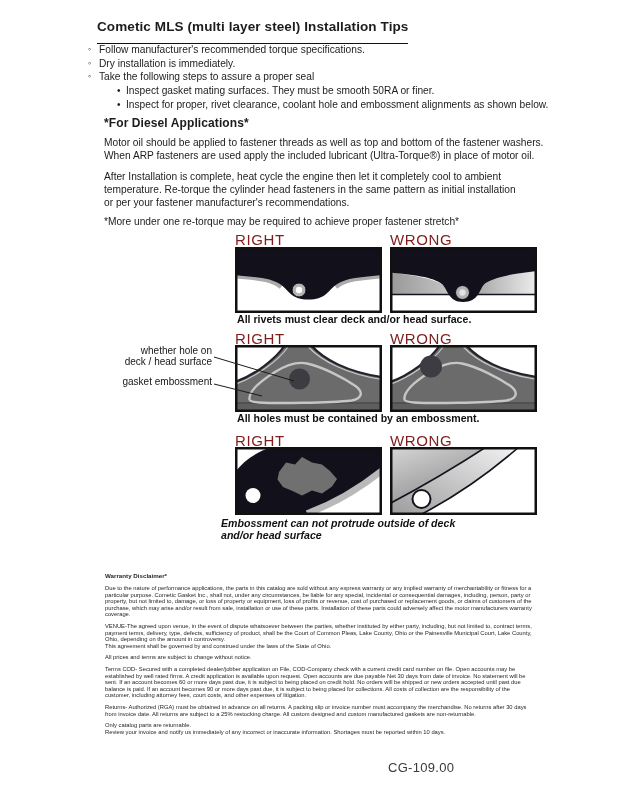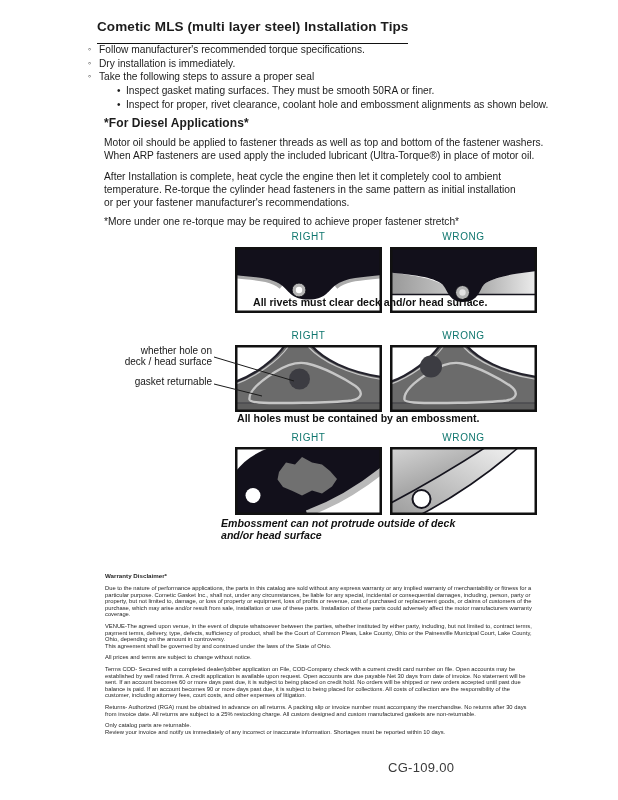--- a/index.html
+++ b/index.html
@@ -17,21 +17,21 @@
   .tips { left:88px; top:43px; width:470px; font-size:10.2px; line-height:13.7px; }
   .tip { display:flex; }
   .tip .marker { width:11px; text-align:left; font-size:9px; line-height:13.7px; }
   .subtip { display:flex; padding-left:29px; }
   .subtip .marker { width:9px; font-size:10px; line-height:13.7px; }
   .diesel { left:88px; top:117px; width:462px; font-size:10.2px; line-height:13px;margin-left:16px; }
   .diesel h2 { font-size:12px; font-weight:700; margin-bottom:6px; letter-spacing:0.1px; }
   .diesel p { white-space:pre-line; }
   .diesel .p1 { margin-bottom:8px; }
   .diesel .p2 { margin-bottom:6px; }
-  .dlabel { width:147px; text-align:center; font-size:10px; color:#0f766e; letter-spacing:0.6px; }
+  .dlabel { width:147px; font-size:15px; color:#7f1d1d; letter-spacing:0.6px; }
   .dcaption { font-size:10.6px; font-weight:700; color:#111; line-height:12px; white-space:pre-line; }
   .ptr-label { width:112px; text-align:right; font-size:10px; line-height:10.8px; color:#161616; white-space:pre-line; }
   .legal { left:105px; top:572px; width:430px; color:#1f1f1f; }
   .legal h3 { font-size:6.2px; font-weight:700; margin-bottom:6px; }
   .legal p { font-size:5.8px; line-height:6.6px; margin-bottom:5px; white-space:pre-line; }
   .footer-code { left:388px; top:760px; font-size:13px; color:#3a3a3a; letter-spacing:0.3px; }
   svg { display:block; }
   .overlay { left:0; top:0; width:618px; height:800px; pointer-events:none; }
 </style>
 </head>
@@ -101,28 +101,28 @@
     <rect x="0" y="0" width="147" height="66" fill="#ffffff"></rect>
     <path d="M0,25.5 C22,28 44,31.5 53,38 C57,41 59,44 59,47.5 L0,47.5 Z" fill="url(#gWL)"></path>
     <path d="M147,24 C123,26.5 101,31 93,38 C89,41 87.5,44 87.5,47.5 L147,47.5 Z" fill="url(#gWR)"></path>
     <path d="M0,47.5 H147" stroke="#14131d" stroke-width="1.6"></path>
     <path d="M0,0 H147 V24 C123,26.5 101,31 94,37.5 C89.5,42 89,55 73,55 C59,55 58,43.5 52.5,37.5 C43,29.5 22,28 0,25.5 Z" fill="#12101b"></path>
     <circle cx="72.5" cy="45.5" r="7" fill="#b3b3b3" stroke="#0d0c15" stroke-width="1"></circle>
     <circle cx="72.5" cy="45.5" r="3.2" fill="#e2e2e2"></circle>
     <rect x="1.25" y="1.25" width="144.5" height="63.5" fill="none" stroke="#111111" stroke-width="2.5"></rect>
   </svg>
 
-  <div class="abs dcaption" style="left:237px; top:296px;margin-left:16px;">All rivets must clear deck and/or head surface.</div>
+  <div class="abs dcaption" style="left:237px; top:313px;">All rivets must clear deck and/or head surface.</div>
 
   <div class="abs dlabel" style="left:235px; top:330px;">RIGHT</div>
   <div class="abs dlabel" style="left:390px; top:330px;">WRONG</div>
 
   <div class="abs ptr-label" style="left:100px; top:346px;">whether hole on
 deck / head surface</div>
-  <div class="abs ptr-label" style="left:100px; top:377px;">gasket returnable</div>
+  <div class="abs ptr-label" style="left:100px; top:377px;">gasket embossment</div>
 
   <svg class="abs" style="left:235px; top:345px;" width="147" height="67" viewBox="0 0 147 67">
     <rect x="0" y="0" width="147" height="67" fill="#ffffff"></rect>
     <path d="M50,0 C41,14 19,30.5 0,37 L0,67 L147,67 L147,32 C112,27 88,14 76,0 Z" fill="#6b6b6b"></path>
     <rect x="2" y="58.5" width="143" height="6.5" fill="#5e5e5e"></rect>
     <path d="M0,58 H147" stroke="#3a3a40" stroke-width="1.2"></path>
     <path d="M50,0 C41,14 19,30.5 0,37" stroke="#23222c" stroke-width="2.2" fill="none"></path>
     <path d="M76,0 C88,14 112,27 147,32" stroke="#23222c" stroke-width="2.2" fill="none"></path>
     <path d="M53,2 C44,15 21,32 0,39.5" stroke="#c9c9c9" stroke-width="1.2" fill="none"></path>
     <path d="M73.5,2 C86,15.5 111,29 147,34.5" stroke="#c9c9c9" stroke-width="1.2" fill="none"></path>

